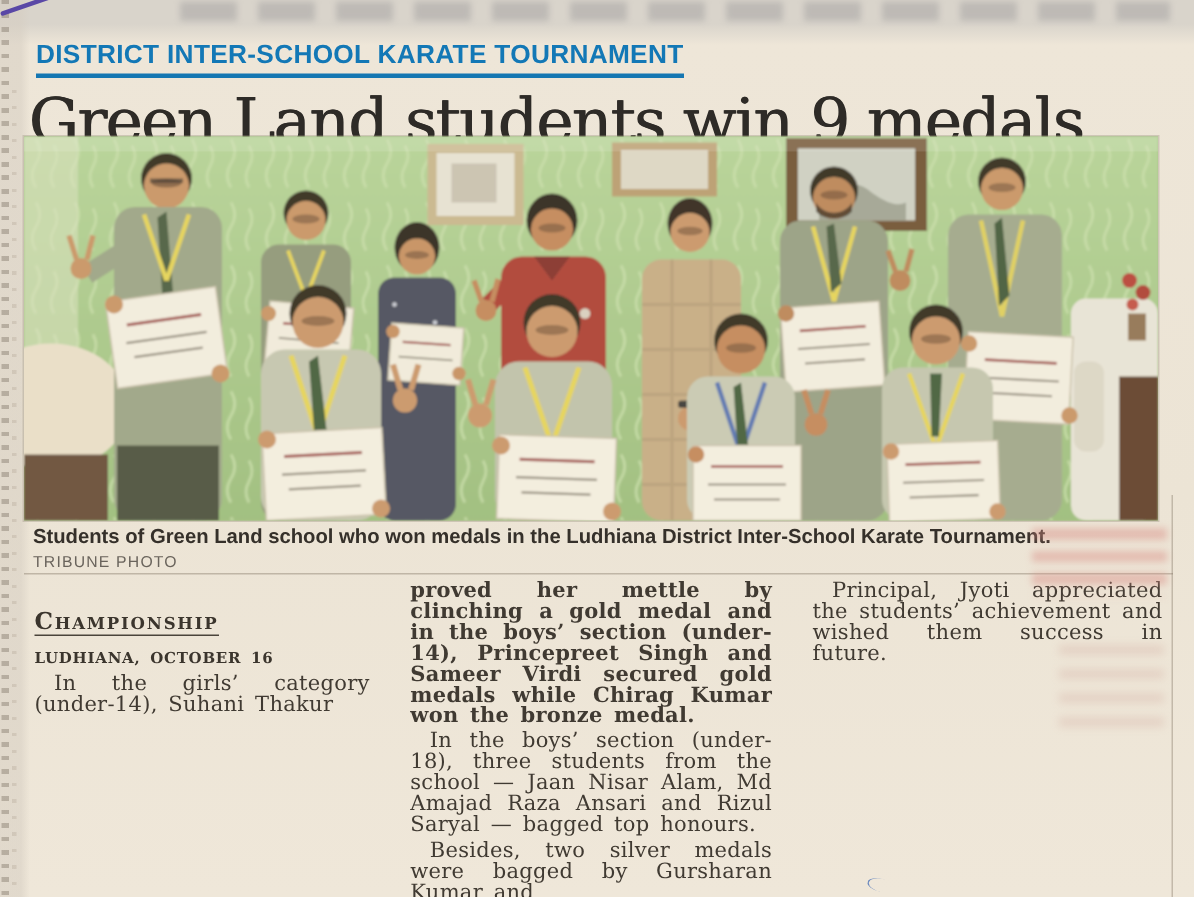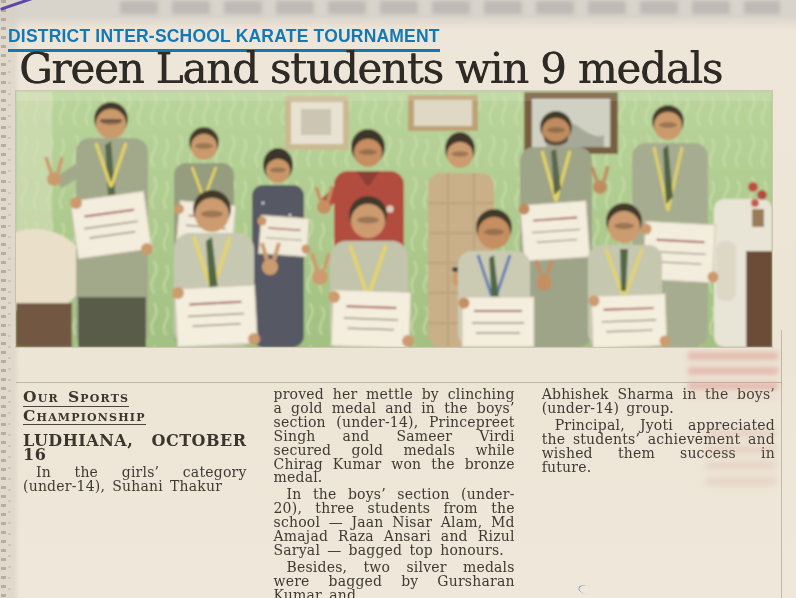--- a/index.html
+++ b/index.html
@@ -21,45 +21,45 @@
   .bleed-right-1{position:absolute;right:18px;top:352px;width:90px;height:46px;filter:blur(2.5px);opacity:.55;
     background:repeating-linear-gradient(180deg, rgba(216,138,130,.8) 0 8px, rgba(0,0,0,0) 8px 15px);}
   .bleed-right-2{position:absolute;right:20px;top:430px;width:70px;height:60px;filter:blur(3px);opacity:.35;
     background:repeating-linear-gradient(180deg, rgba(200,150,140,.7) 0 7px, rgba(0,0,0,0) 7px 16px);}
   
   .pen-purple{position:absolute;left:0px;top:8px;width:92px;height:2.5px;background:#5a48a6;
     transform:rotate(-19deg);transform-origin:left top;border-radius:2px;}
   .pen-blue{position:absolute;left:578px;top:586px;width:20px;height:9px;border:0;
     border-left:1.6px solid #4a72b8;border-radius:50% 0 0 50%;transform:rotate(14deg);opacity:.8;}
   
-  .kicker{position:absolute;left:8px;top:26px;color:#1378b6;font-size:17.5px;font-weight:bold;
+  .kicker{position:absolute;left:24px;top:26px;color:#1378b6;font-size:17.5px;font-weight:bold;
     letter-spacing:.2px;border-bottom:3px solid #1577b2;padding-bottom:2px;white-space:nowrap;}
   
-  .headline{position:absolute;left:19px;top:44px;width:770px;color:#2e2b27;
+  .headline{position:absolute;left:19px;top:56px;width:770px;color:#2e2b27;
     font-family:"DejaVu Serif","Liberation Serif",serif;font-size:42px;font-weight:400;
     letter-spacing:-1.2px;text-shadow:.5px 0 0 #2e2b27;white-space:nowrap;}
   
   .photo-wrap{position:absolute;left:16px;top:91px;width:756px;height:256px;background:#9cc27e;
     box-shadow:0 0 0 1px rgba(150,140,120,.35);}
   
   .caption{position:absolute;left:22px;top:350px;width:724px;color:#35302a;
     font-size:13.5px;line-height:16px;font-weight:bold;}
   .credit{font-size:10.5px;font-weight:normal;color:#6a645c;letter-spacing:.8px;}
   .caption-rule{position:absolute;left:16px;top:382px;width:766px;height:1px;background:rgba(125,113,96,.4);}
   
   .article{position:absolute;left:23px;top:388px;width:752px;height:208px;display:flex;gap:27px;
     font-family:"DejaVu Serif","Liberation Serif",serif;color:#403a32;}
   .col{font-size:14px;line-height:13.9px;text-align:justify;letter-spacing:.2px;word-spacing:2.5px;}
   .col1{width:228px;}.col2{width:246px;}.col3{width:238px;}
   .col p{margin:0 0 3px 0;text-indent:13px;}
-  .col p.first{text-indent:0;}
+  .col p.first{text-indent:0;font-weight:bold;}
   .byline{font-size:15.5px;font-weight:bold;font-variant:small-caps;letter-spacing:1.2px;
     line-height:17px;color:#3b352d;margin-bottom:9px;}
   .byline span{display:inline-block;border-bottom:1.8px solid #4a443b;padding-bottom:.5px;}
-  .dateline{font-size:16px;font-weight:bold;letter-spacing:.5px;color:#3b352d;margin-bottom:4px;}
+  .dateline{font-size:10px;font-weight:bold;letter-spacing:.5px;color:#3b352d;margin-bottom:4px;}
 </style>
 </head>
 <body>
 
 <div class="page">
   <div class="bleed-top"></div>
   <div class="torn-edge"></div>
   <div class="torn-edge2"></div>
   <div class="pen-purple"></div>
 
@@ -310,43 +310,46 @@
               <circle cx="649" cy="250" r="5.5" fill="#c89060"></circle>
           </g>
         </g>
       </g>
 
       <rect x="0" y="0" width="756" height="256" fill="#e6d9c0" opacity="0.16"></rect>
       <rect x="0" y="0" width="756" height="10" fill="#ffffff" opacity="0.12"></rect>
     </svg>
   </div>
 
+  <div class="caption">
+    <span>Students of Green Land school who won medals in the Ludhiana District Inter-School Karate Tournament.</span>
+    <span class="credit">TRIBUNE PHOTO</span>
+  </div>
   <div class="caption-rule"></div>
 
   <div class="article">
     <div class="col col1">
       <div class="byline">
-        <span>Our Sports</span><br>
+        <br>
         <span>Championship</span>
       </div>
       <div class="dateline">LUDHIANA, OCTOBER 16</div>
       <div>
           <p>In the girls’ category (under-14), Suhani Thakur</p>
         </div>
     </div>
     <div class="col col2">
       <div>
           <p class="first">proved her mettle by clinching a gold medal and in the boys’ section (under-14), Princepreet Singh and Sameer Virdi secured gold medals while Chirag Kumar won the bronze medal.</p>
-          <p>In the boys’ section (under-20), three students from the school — Jaan Nisar Alam, Md Amajad Raza Ansari and Rizul Saryal — bagged top honours.</p>
+          <p>In the boys’ section (under-18), three students from the school — Jaan Nisar Alam, Md Amajad Raza Ansari and Rizul Saryal — bagged top honours.</p>
           <p>Besides, two silver medals were bagged by Gursharan Kumar and</p>
         </div>
     </div>
     <div class="col col3">
       <div>
-          <p class="first">Abhishek Sharma in the boys’ (under-14) group.</p>
           <p>Principal, Jyoti appreciated the students’ achievement and wished them success in future.</p>
         </div>
     </div>
   </div>
 
   <div class="bleed-right-1"></div>
   <div class="bleed-right-2"></div>
   <div class="scan-right-edge"></div>
   <div class="pen-blue"></div>
 </div>

